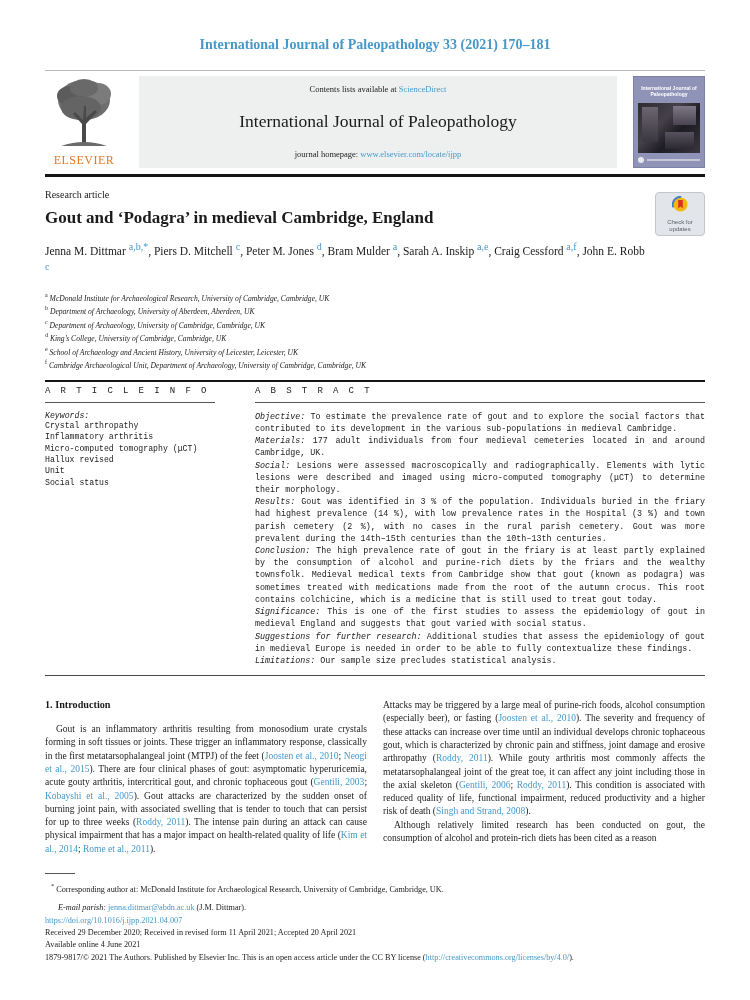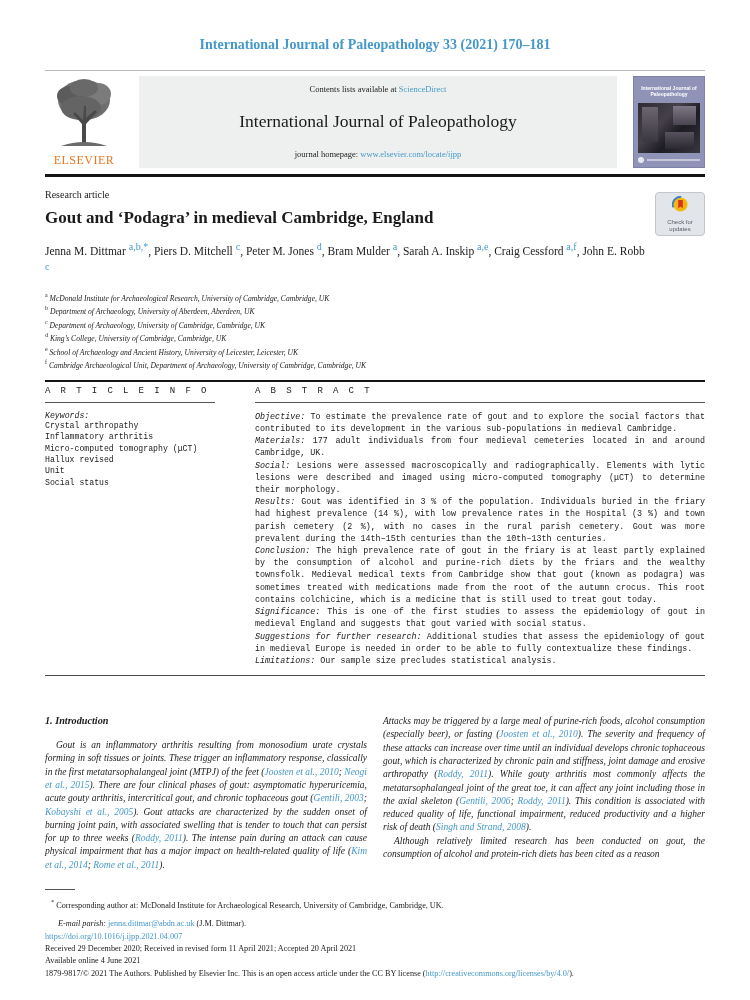--- a/index.html
+++ b/index.html
@@ -58,21 +58,21 @@
   .sec-header { font-size:9px; letter-spacing:2.4px; color:#1a1a1a; }
   .sec-rule { height:1px; background:#555; margin-top:6px; }
   .kw-label { margin-top:8px; font-size:8.2px; font-style:italic; }
   .kw-item { font-size:8.2px; line-height:11.4px; }
   .abs-body { margin-top:8px; }
   .abs-entry { font-size:8.4px; line-height:12.2px; text-align:justify; }
   .abs-entry i { font-style:italic; }
 
   .rule-abs-bottom { height:1px; background:#4a4a4a; margin-top:8px; }
 
-  .body-cols { display:flex; margin-top:39px;font-style:italic; }
+  .body-cols { display:flex; margin-top:23px; }
   .bcol { flex:1; }
   .bcol + .bcol { margin-left:16px; }
   .sec-heading { font-size:10.2px; font-weight:bold; }
   .bpara { font-size:9.5px; line-height:13.3px; text-align:justify; margin:0; }
   .bpara.indent { text-indent:11px; }
   .bcol .gap { height:13px; }
 
   .footnote { margin-top:17px; }
   .fn-rule { width:30px; height:1px; background:#555; }
   .fn-text { margin-top:6px; font-size:8.2px; line-height:12.5px; padding-left:6px; }

